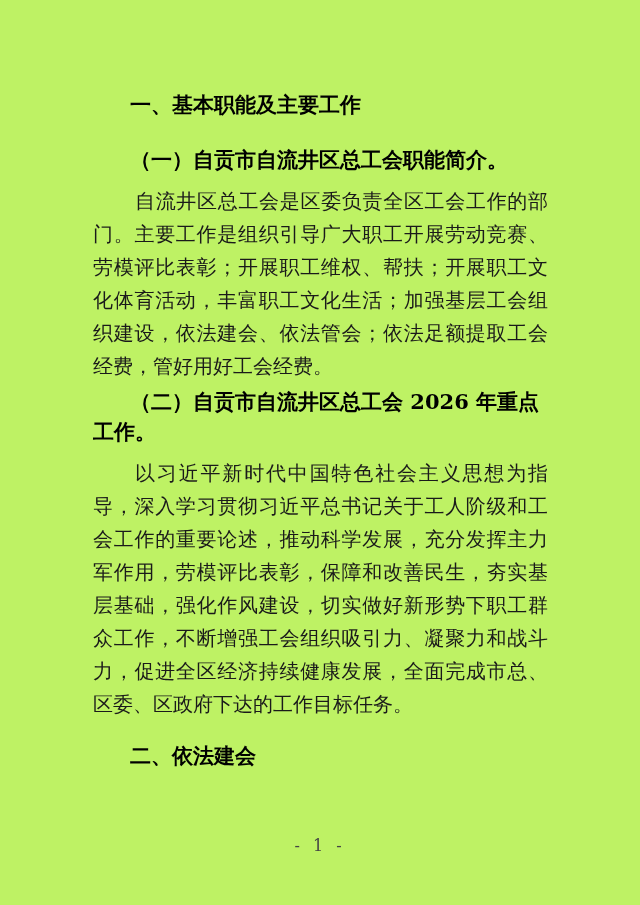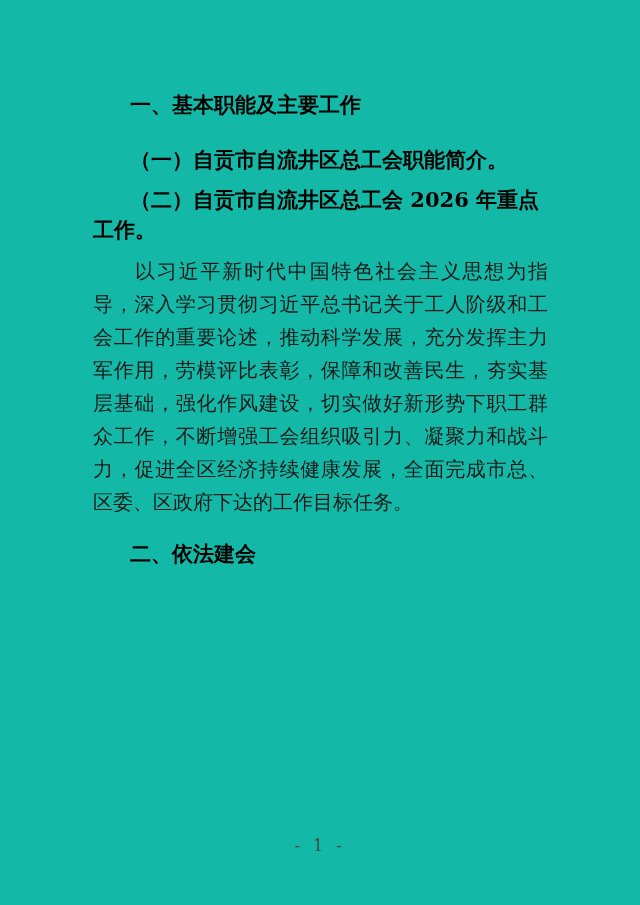--- a/index.html
+++ b/index.html
@@ -1,21 +1,21 @@
 <!DOCTYPE html>
 <html><head>
 <meta charset="utf-8">
 <style>
   * { margin: 0; padding: 0; box-sizing: border-box; }
   html, body { background: #ffffff; }
   .page {
     position: relative;
     width: 640px;
     height: 905px;
-    background: #14b8a6;
+    background: #bef264;
     overflow: hidden;
     font-family: "DejaVu Serif", "Liberation Serif", serif;
     color: #1a1a1a;
   }
   .content {
     position: absolute;
     left: 93px;
     right: 92px;
     top: 90px;
   }
@@ -63,20 +63,21 @@
 </style>
 </head>
 <body>
 
 <div class="page">
   <div class="content">
     <h1>一、基本职能及主要工作</h1>
 
     <h2>（一）自贡市自流井区总工会职能简介。</h2>
 
+    <p>自流井区总工会是区委负责全区工会工作的部门。主要工作是组织引导广大职工开展劳动竞赛、劳模评比表彰；开展职工维权、帮扶；开展职工文化体育活动，丰富职工文化生活；加强基层工会组织建设，依法建会、依法管会；依法足额提取工会经费，管好用好工会经费。</p>
 
     <h2>（二）自贡市自流井区总工会 2026 年重点工作。</h2>
 
     <p>以习近平新时代中国特色社会主义思想为指导，深入学习贯彻习近平总书记关于工人阶级和工会工作的重要论述，推动科学发展，充分发挥主力军作用，劳模评比表彰，保障和改善民生，夯实基层基础，强化作风建设，切实做好新形势下职工群众工作，不断增强工会组织吸引力、凝聚力和战斗力，促进全区经济持续健康发展，全面完成市总、区委、区政府下达的工作目标任务。</p>
 
     <h1 class="sec2">二、依法建会</h1>
 
   </div>
 
   <div class="footer">- 1 -</div>

